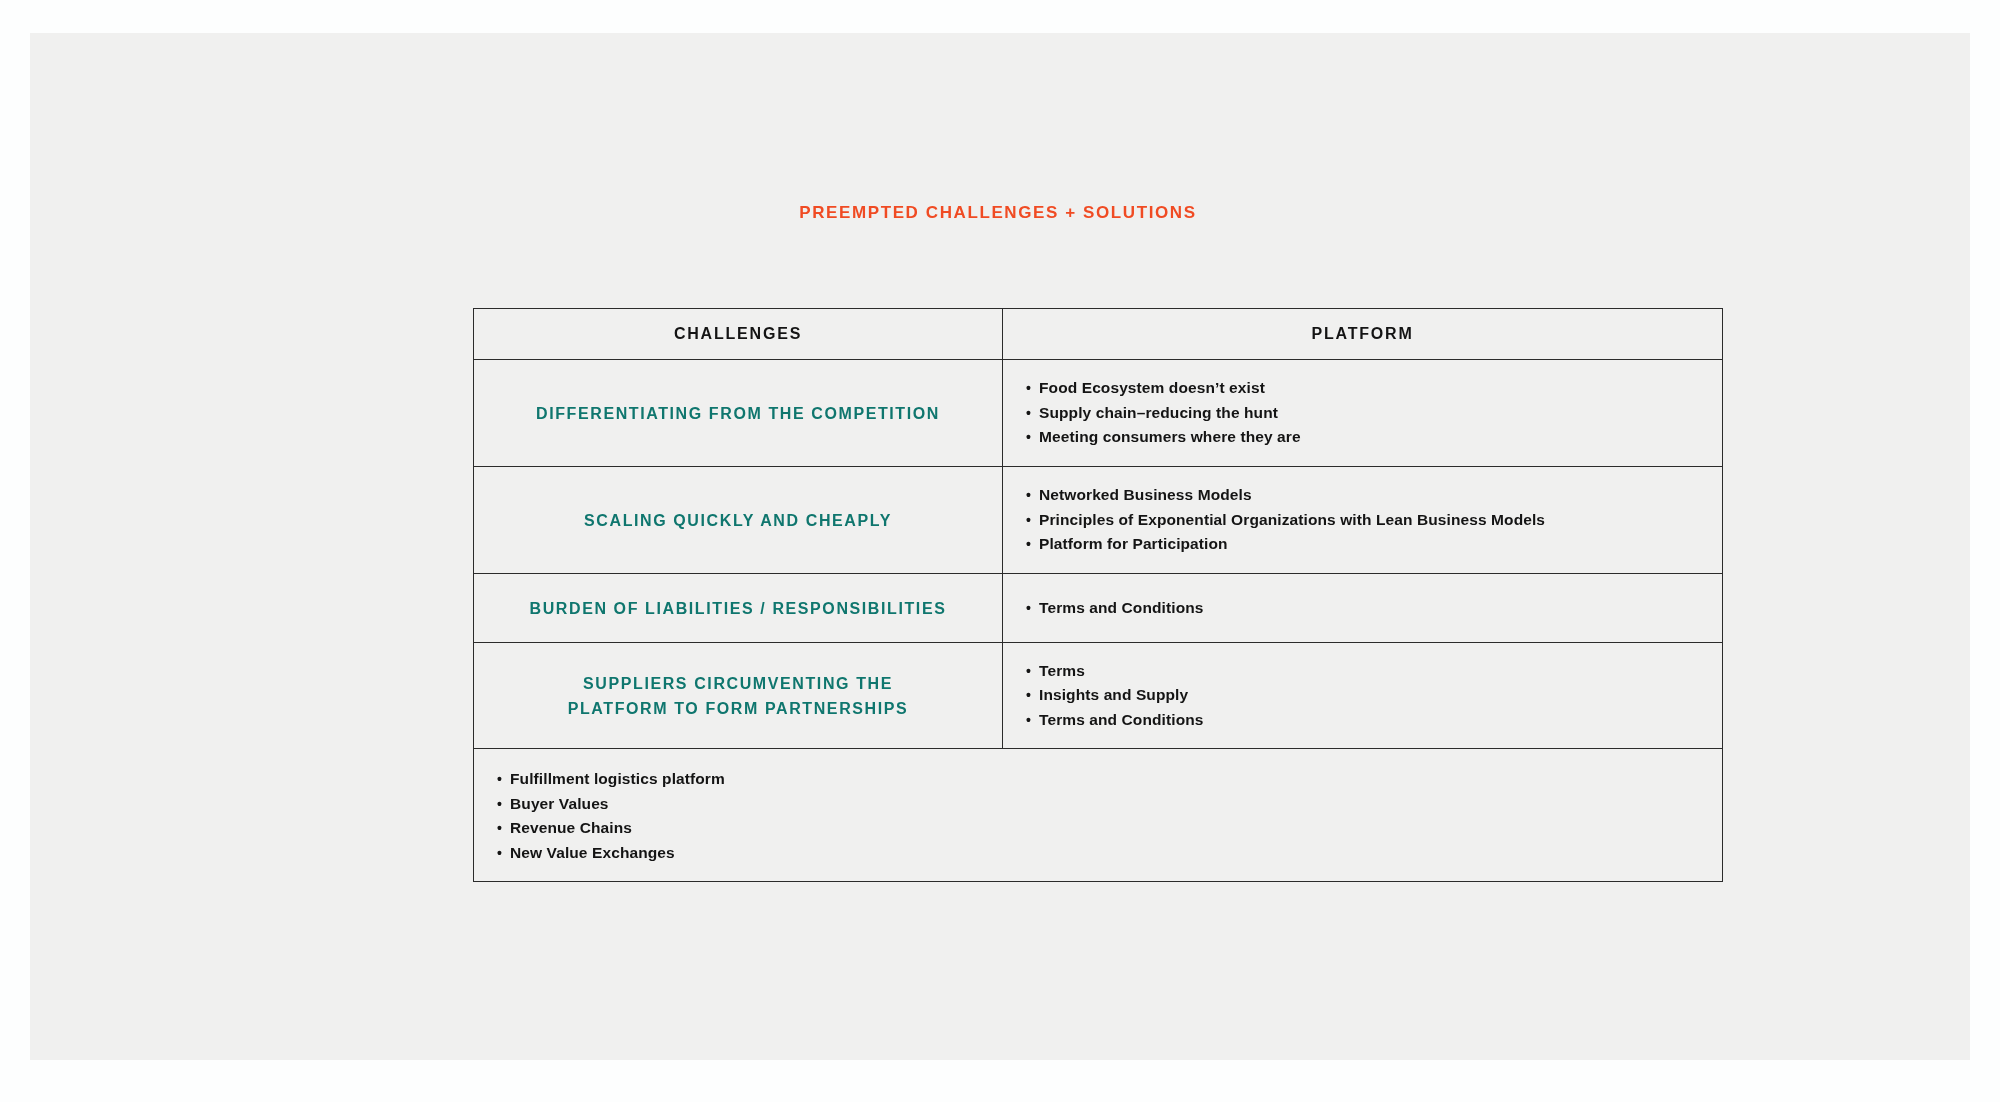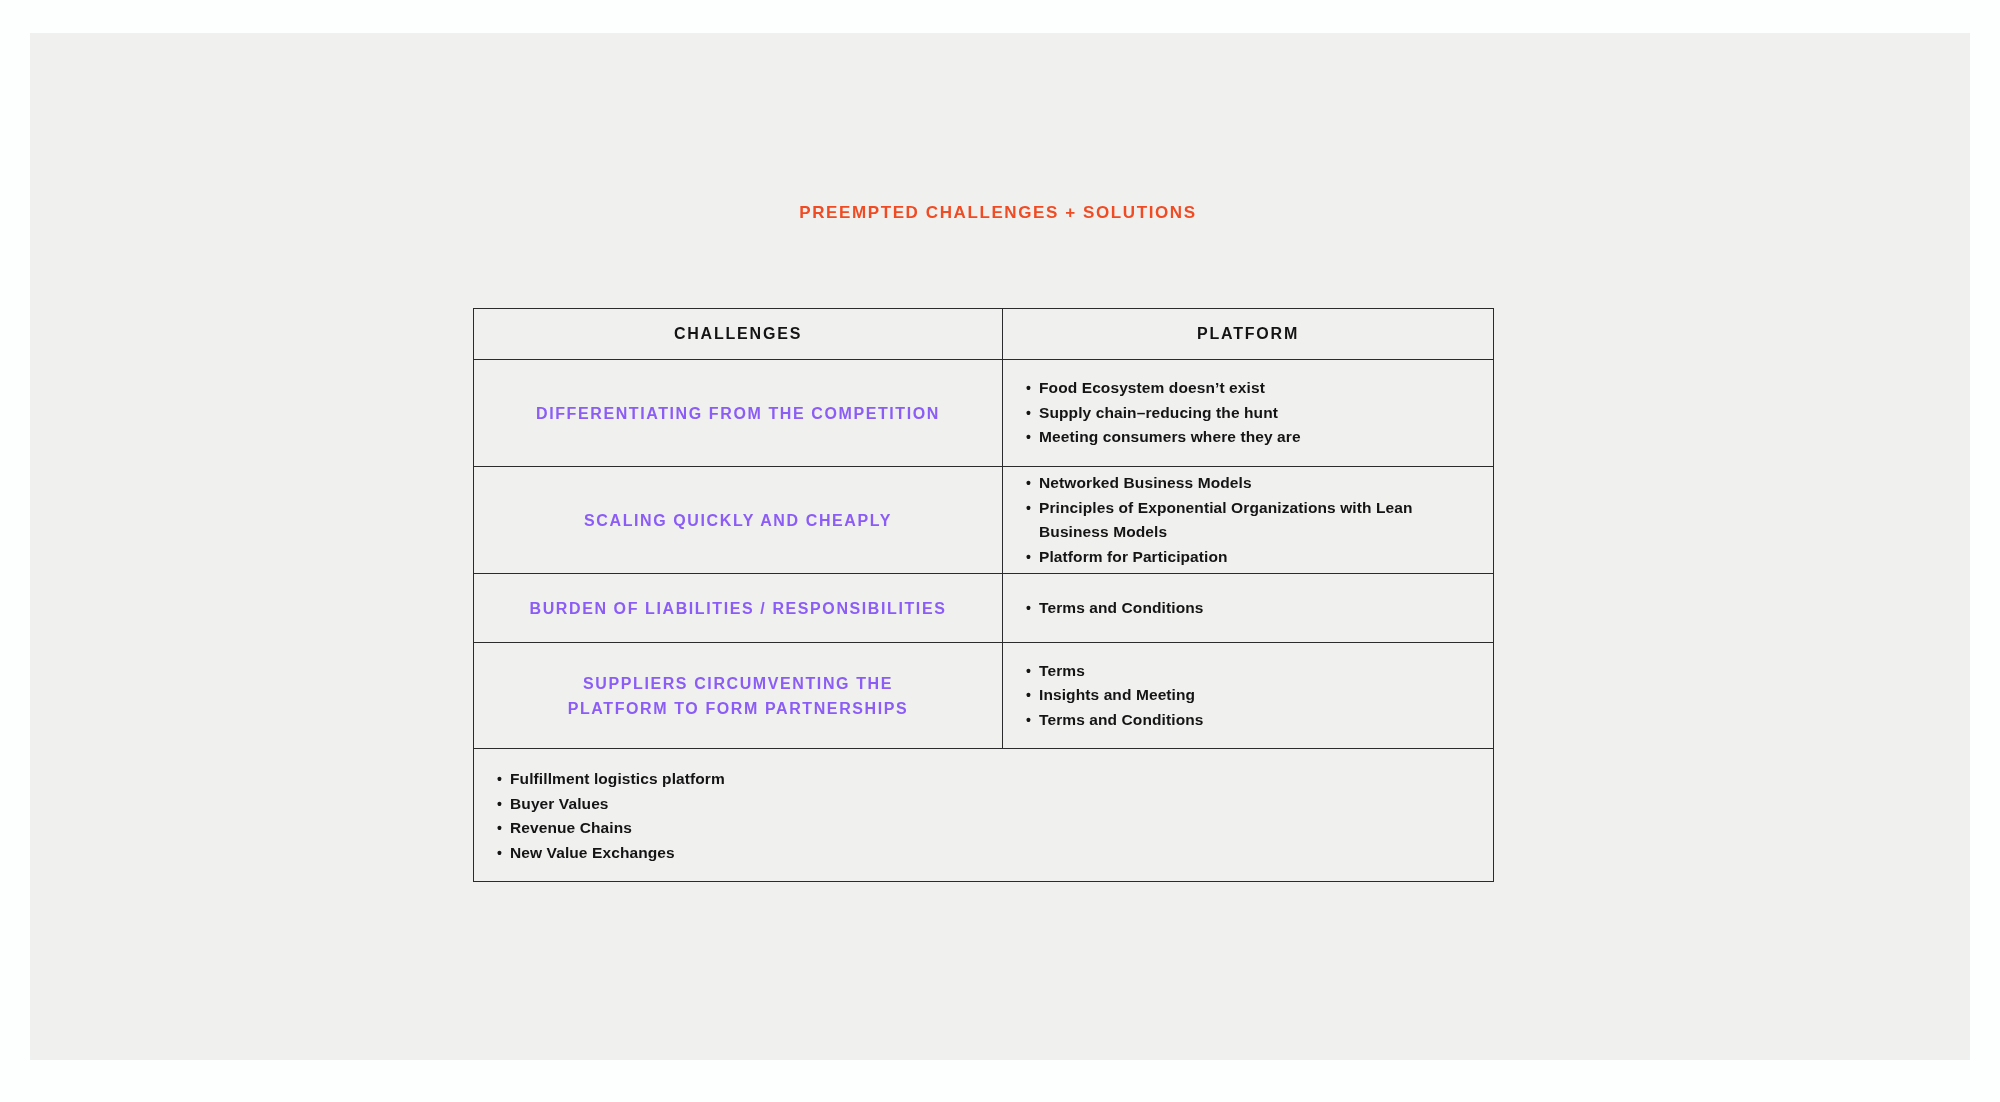--- a/index.html
+++ b/index.html
@@ -29,21 +29,21 @@
     font-size: 17px;
     line-height: 20px;
     font-weight: bold;
     letter-spacing: 1.6px;
     color: #F04B23;
   }
   .challenges-table {
     position: absolute;
     left: 443px;
     top: 275px;
-    width: 1021px;
+    width: 1250px;
     height: 574px;
     display: grid;
     grid-template-columns: 529px 1fr;
     grid-template-rows: 51px 107px 107px 69px 106px 134px;
     border: 1px solid #2B2B2B;
   }
   .cell {
     border-bottom: 1px solid #2B2B2B;
     overflow: hidden;
   }
@@ -57,21 +57,21 @@
     font-weight: bold;
     letter-spacing: 1.8px;
     color: #141414;
   }
   .challenge {
     display: flex;
     flex-direction: column;
     align-items: center;
     justify-content: center;
     text-align: center;
-    color: #8b5cf6;
+    color: #0f766e;
     font-size: 16px;
     font-weight: bold;
     letter-spacing: 1.6px;
     line-height: 25px;
   }
   .solutions {
     display: flex;
     flex-direction: column;
     justify-content: center;
     padding-left: 23px;
@@ -148,21 +148,21 @@
         <div>SUPPLIERS CIRCUMVENTING THE</div>
         <div>PLATFORM TO FORM PARTNERSHIPS</div>
       </div>
       <div class="cell solutions">
         <div class="sol-line">
           <span class="bullet">•</span>
           <span>Terms</span>
         </div>
         <div class="sol-line">
           <span class="bullet">•</span>
-          <span>Insights and Meeting</span>
+          <span>Insights and Supply</span>
         </div>
         <div class="sol-line">
           <span class="bullet">•</span>
           <span>Terms and Conditions</span>
         </div>
       </div>
 
       <div class="cell solutions rlast">
         <div class="sol-line">
           <span class="bullet">•</span>

